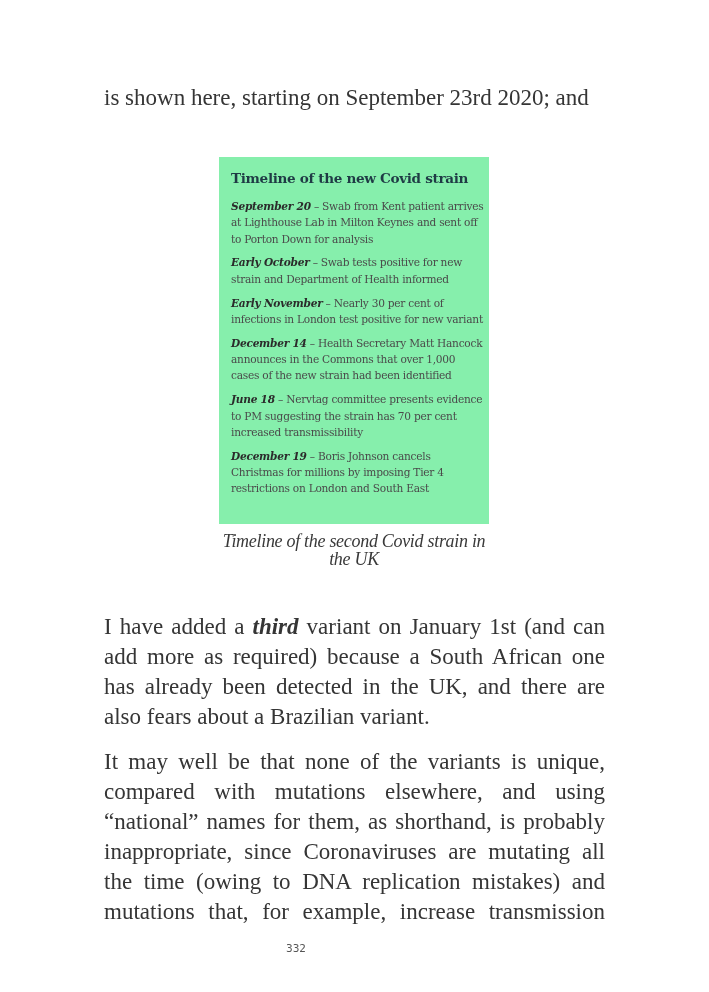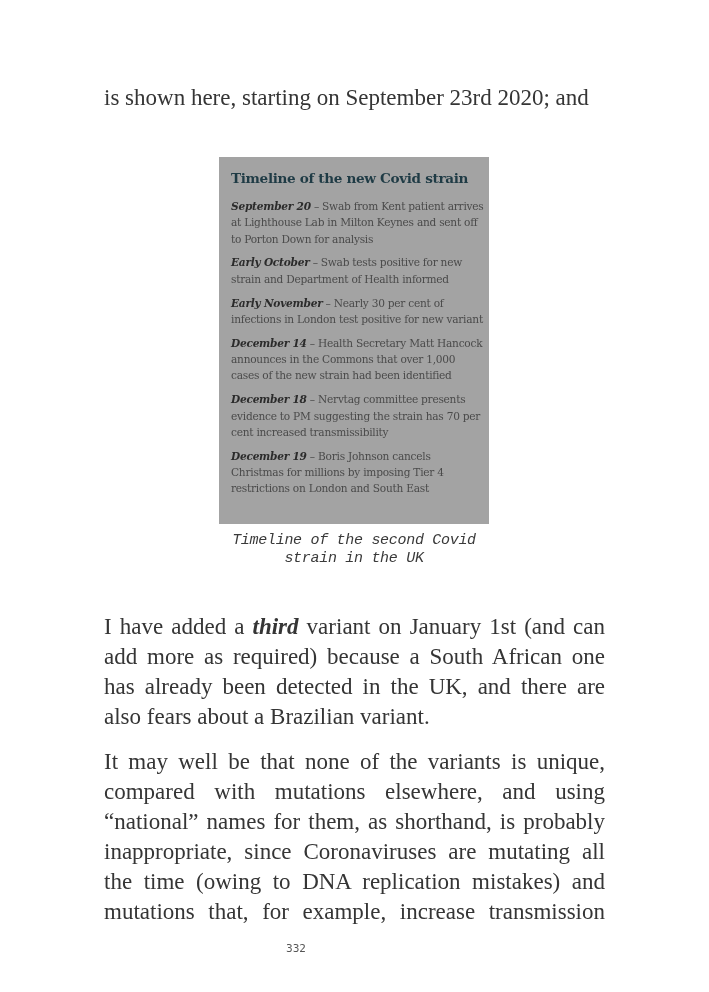--- a/index.html
+++ b/index.html
@@ -42,21 +42,21 @@
     }
     #p-third { top: 612px; }
     #p-unique { top: 747px; text-align-last: justify; }
 
     .figure-box {
       position: absolute;
       left: 219px;
       top: 157px;
       width: 270px;
       height: 367px;
-      background: #a3a3a3;
+      background: #86efac;
       box-sizing: border-box;
       padding: 12px 4px 0 12px;
       font-family: "DejaVu Serif", "Liberation Serif", serif;
     }
     .figure-title {
       font-size: 13.6px;
       font-weight: bold;
       color: #1f3b45;
       margin: 0 0 11px 0;
       letter-spacing: -0.35px;
@@ -73,23 +73,23 @@
       font-weight: bold;
       color: #2b2b2b;
       font-style: italic;
     }
     .caption {
       position: absolute;
       left: 219px;
       top: 532px;
       width: 270px;
       text-align: center;
-      font-family: Liberation Mono, monospace;
+      font-family: Liberation Serif, serif;
       font-style: italic;
-      font-size: 15px;
+      font-size: 18px;
       line-height: 18px;
       color: #3a3a3a;
       letter-spacing: -0.3px;
     }
     .emph {
       font-style: italic;
       font-weight: bold;
     }
     .page-number {
       position: absolute;
@@ -113,21 +113,21 @@
     <div class="figure-title">Timeline of the new Covid strain</div>
 
     <p class="entry"><span class="date">September 20</span><span> – Swab from Kent patient arrives at Lighthouse Lab in Milton Keynes and sent off to Porton Down for analysis</span></p>
 
     <p class="entry"><span class="date">Early October</span><span> – Swab tests positive for new strain and Department of Health informed</span></p>
 
     <p class="entry"><span class="date">Early November</span><span> – Nearly 30 per cent of infections in London test positive for new variant</span></p>
 
     <p class="entry"><span class="date">December 14</span><span> – Health Secretary Matt Hancock announces in the Commons that over 1,000 cases of the new strain had been identified</span></p>
 
-    <p class="entry"><span class="date">December 18</span><span> – Nervtag committee presents evidence to PM suggesting the strain has 70 per cent increased transmissibility</span></p>
+    <p class="entry"><span class="date">June 18</span><span> – Nervtag committee presents evidence to PM suggesting the strain has 70 per cent increased transmissibility</span></p>
 
     <p class="entry"><span class="date">December 19</span><span> – Boris Johnson cancels Christmas for millions by imposing Tier 4 restrictions on London and South East</span></p>
   </div>
 
   <div class="caption">Timeline of the second Covid strain in the UK</div>
 
   <p class="para last-line-left" id="p-third"><span>I have added a </span><span class="emph">third</span><span> variant on January 1st (and can add more as required) because a South African one has already been detected in the UK, and there are also fears about a Brazilian variant.</span></p>
 
   <p class="para" id="p-unique">It may well be that none of the variants is unique, compared with mutations elsewhere, and using “national” names for them, as shorthand, is probably inappropriate, since Coronaviruses are mutating all the time (owing to DNA replication mistakes) and mutations that, for example, increase transmission</p>
 

